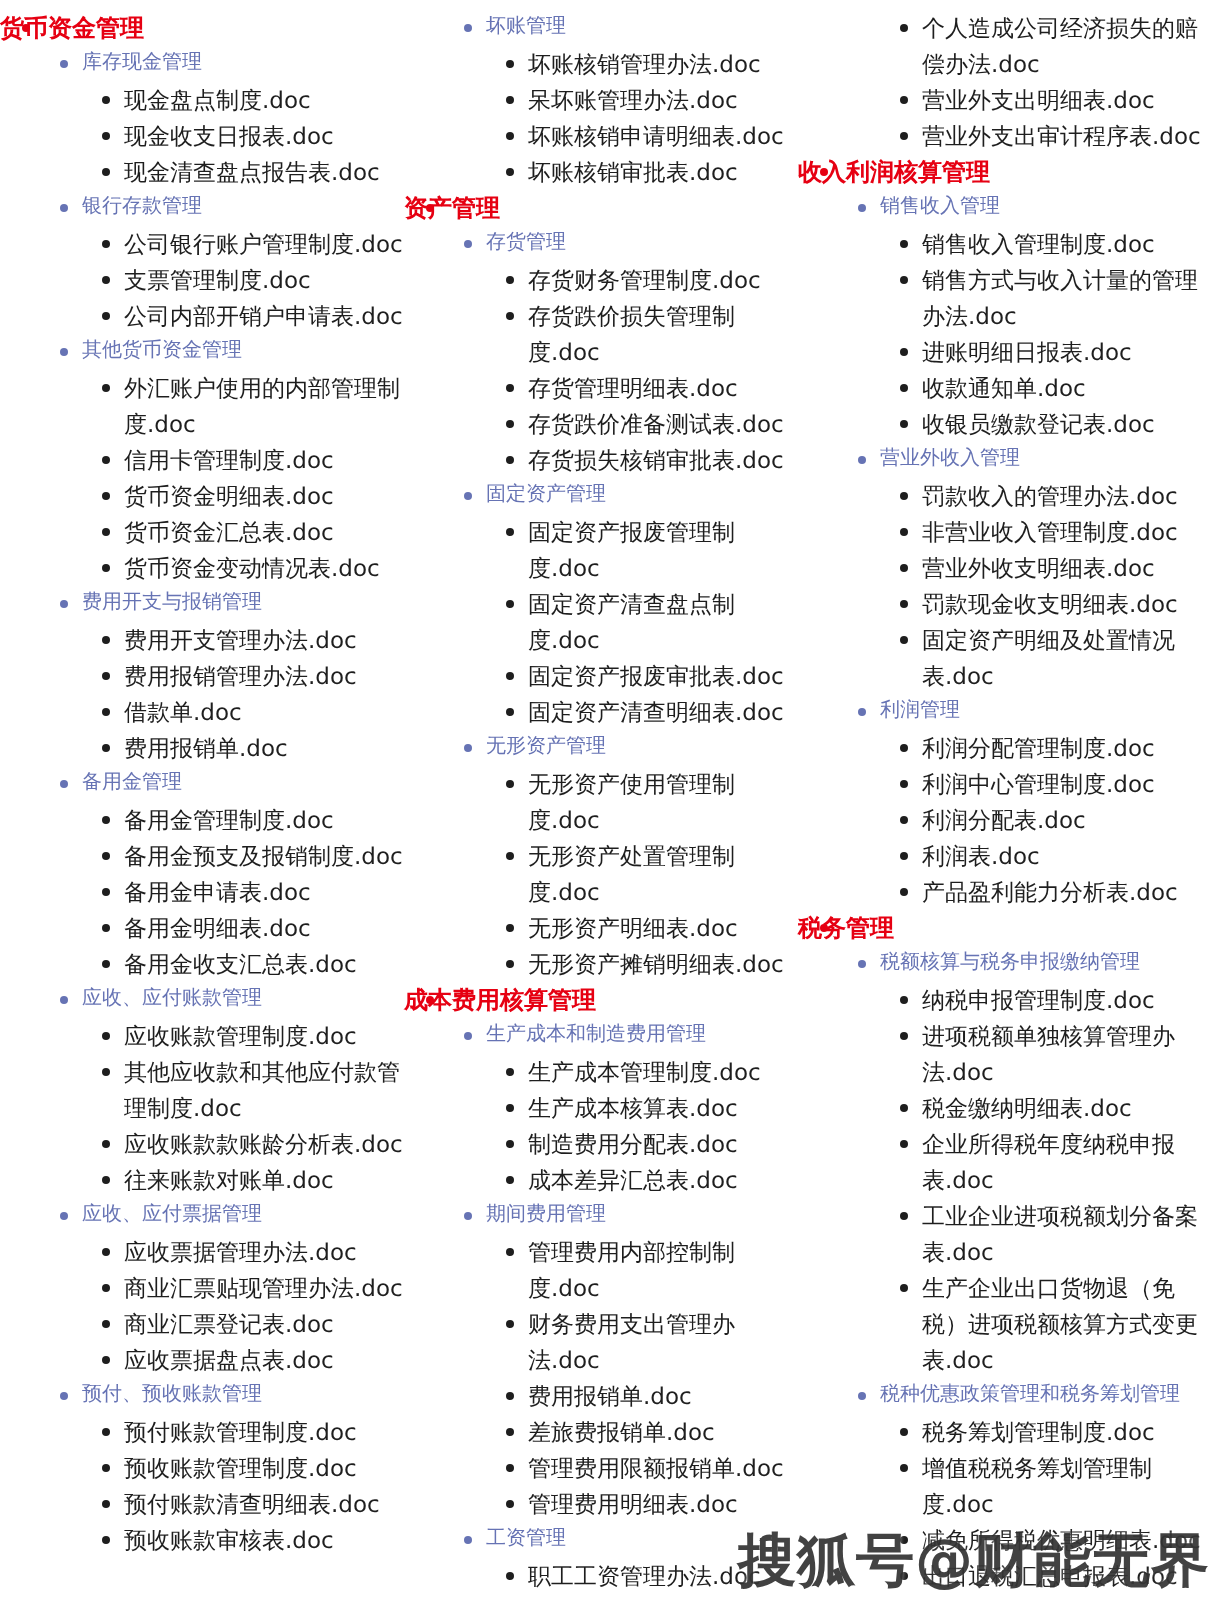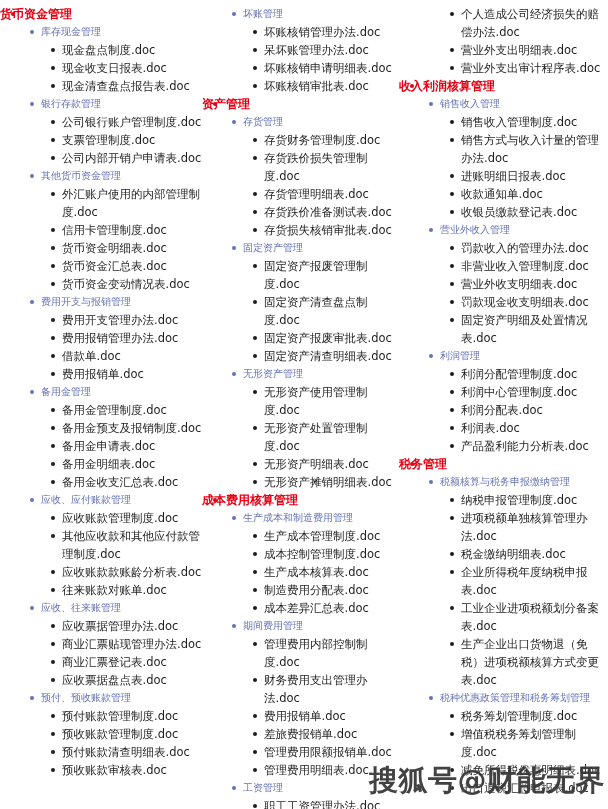--- a/index.html
+++ b/index.html
@@ -65,21 +65,21 @@
       <div class="item l3"><span class="bullet"></span><span>备用金管理制度.doc</span></div>
       <div class="item l3"><span class="bullet"></span><span>备用金预支及报销制度.doc</span></div>
       <div class="item l3"><span class="bullet"></span><span>备用金申请表.doc</span></div>
       <div class="item l3"><span class="bullet"></span><span>备用金明细表.doc</span></div>
       <div class="item l3"><span class="bullet"></span><span>备用金收支汇总表.doc</span></div>
       <div class="item l2"><span class="bullet"></span><span>应收、应付账款管理</span></div>
       <div class="item l3"><span class="bullet"></span><span>应收账款管理制度.doc</span></div>
       <div class="item l3"><span class="bullet"></span><span>其他应收款和其他应付款管理制度.doc</span></div>
       <div class="item l3"><span class="bullet"></span><span>应收账款款账龄分析表.doc</span></div>
       <div class="item l3"><span class="bullet"></span><span>往来账款对账单.doc</span></div>
-      <div class="item l2"><span class="bullet"></span><span>应收、往来账管理</span></div>
+      <div class="item l2"><span class="bullet"></span><span>应收、应付票据管理</span></div>
       <div class="item l3"><span class="bullet"></span><span>应收票据管理办法.doc</span></div>
       <div class="item l3"><span class="bullet"></span><span>商业汇票贴现管理办法.doc</span></div>
       <div class="item l3"><span class="bullet"></span><span>商业汇票登记表.doc</span></div>
       <div class="item l3"><span class="bullet"></span><span>应收票据盘点表.doc</span></div>
       <div class="item l2"><span class="bullet"></span><span>预付、预收账款管理</span></div>
       <div class="item l3"><span class="bullet"></span><span>预付账款管理制度.doc</span></div>
       <div class="item l3"><span class="bullet"></span><span>预收账款管理制度.doc</span></div>
       <div class="item l3"><span class="bullet"></span><span>预付账款清查明细表.doc</span></div>
       <div class="item l3"><span class="bullet"></span><span>预收账款审核表.doc</span></div>
     </div>
@@ -102,21 +102,20 @@
       <div class="item l3"><span class="bullet"></span><span>固定资产报废审批表.doc</span></div>
       <div class="item l3"><span class="bullet"></span><span>固定资产清查明细表.doc</span></div>
       <div class="item l2"><span class="bullet"></span><span>无形资产管理</span></div>
       <div class="item l3"><span class="bullet"></span><span>无形资产使用管理制度.doc</span></div>
       <div class="item l3"><span class="bullet"></span><span>无形资产处置管理制度.doc</span></div>
       <div class="item l3"><span class="bullet"></span><span>无形资产明细表.doc</span></div>
       <div class="item l3"><span class="bullet"></span><span>无形资产摊销明细表.doc</span></div>
       <div class="item l1"><span class="bullet"></span><span>成本费用核算管理</span></div>
       <div class="item l2"><span class="bullet"></span><span>生产成本和制造费用管理</span></div>
       <div class="item l3"><span class="bullet"></span><span>生产成本管理制度.doc</span></div>
-      <div class="item l3"><span class="bullet"></span><span>成本控制管理制度.doc</span></div>
       <div class="item l3"><span class="bullet"></span><span>生产成本核算表.doc</span></div>
       <div class="item l3"><span class="bullet"></span><span>制造费用分配表.doc</span></div>
       <div class="item l3"><span class="bullet"></span><span>成本差异汇总表.doc</span></div>
       <div class="item l2"><span class="bullet"></span><span>期间费用管理</span></div>
       <div class="item l3"><span class="bullet"></span><span>管理费用内部控制制度.doc</span></div>
       <div class="item l3"><span class="bullet"></span><span>财务费用支出管理办法.doc</span></div>
       <div class="item l3"><span class="bullet"></span><span>费用报销单.doc</span></div>
       <div class="item l3"><span class="bullet"></span><span>差旅费报销单.doc</span></div>
       <div class="item l3"><span class="bullet"></span><span>管理费用限额报销单.doc</span></div>
       <div class="item l3"><span class="bullet"></span><span>管理费用明细表.doc</span></div>

